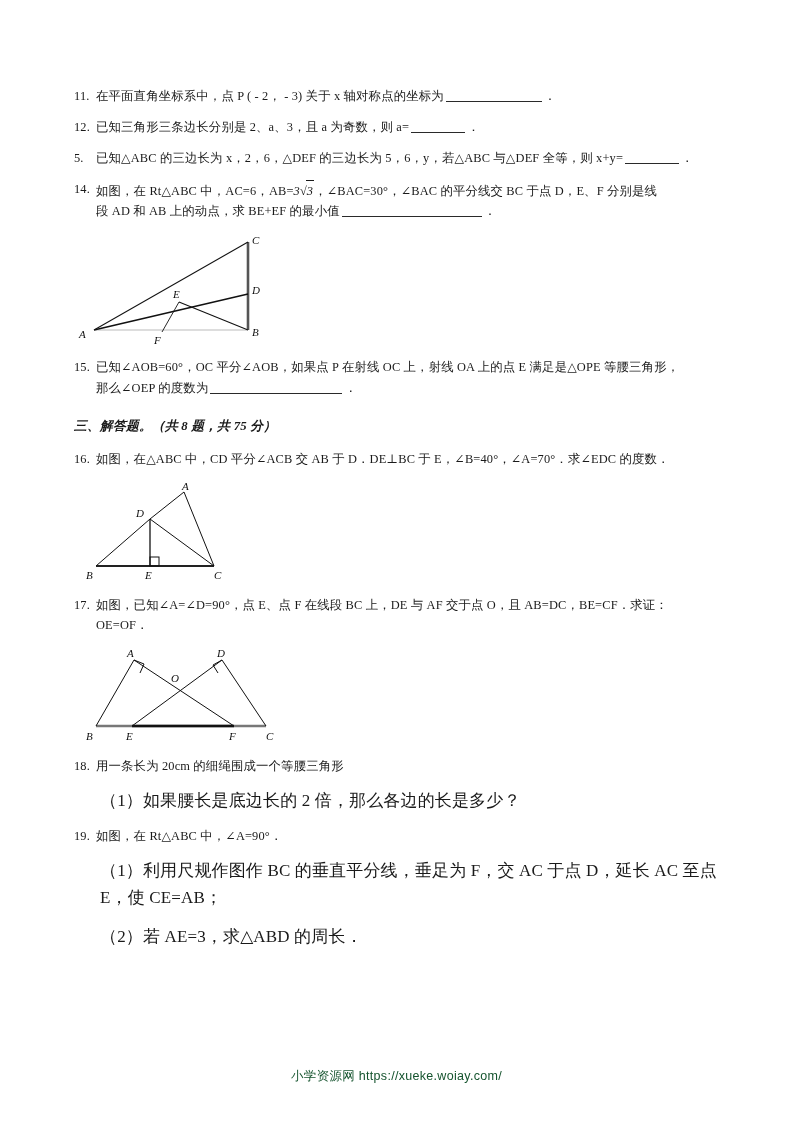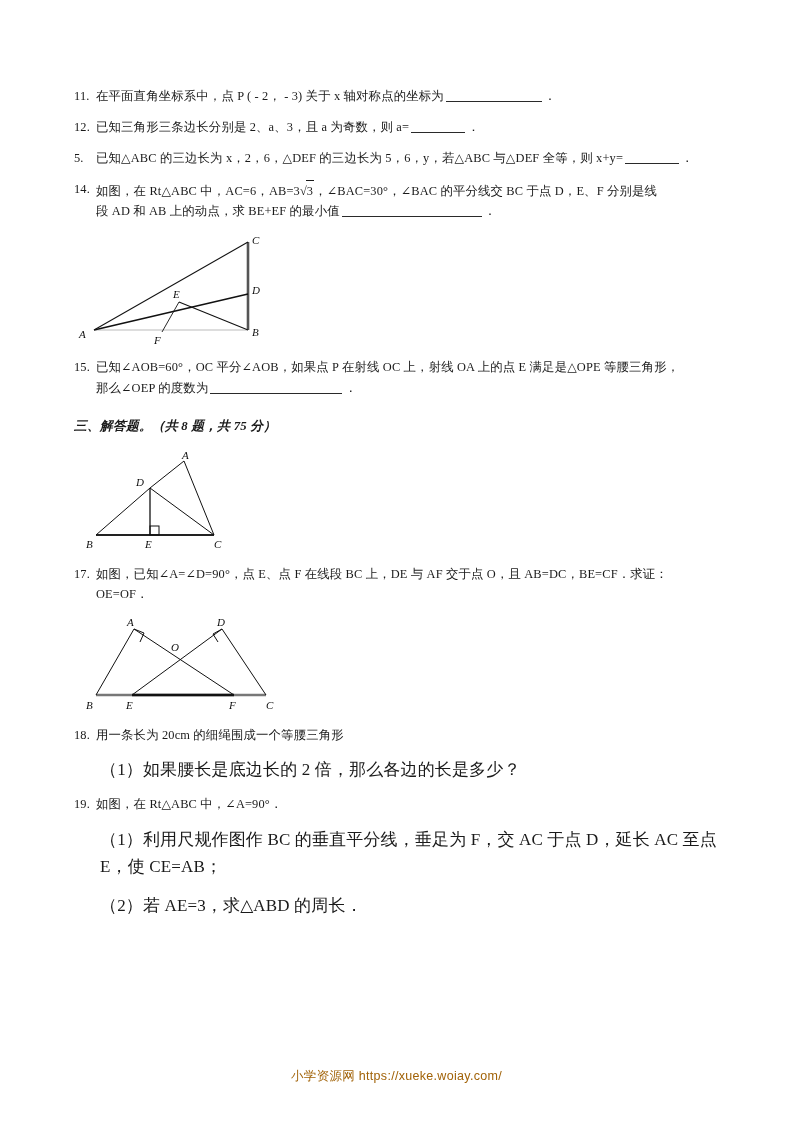--- a/index.html
+++ b/index.html
@@ -62,36 +62,37 @@
     font-style:italic;
   }
   .fig{
     margin:4px 0 10px 0;
     position:relative;
   }
   .sqrt-wrap{
     display:inline-block;
     position:relative;
     padding-top:1px;
+    font-style:italic;
   }
   .sqrt-bar{
     border-top:1px solid #1a1a1a;
     display:inline-block;
     padding:0 1px;
     margin-left:-1px;
   }
   .footer{
     position:absolute;
     left:0;
     top:1068px;
     width:793px;
     text-align:center;
     font-family:"Liberation Sans","DejaVu Sans",sans-serif;
     font-size:12.5px;
-    color:#a16207;
+    color:#14532d;
     letter-spacing:0.3px;
   }
   svg{display:block;}
   svg text{
     font-family:"Liberation Serif","DejaVu Serif",serif;
     font-style:italic;
     fill:#111;
   }
 </style>
 </head>
@@ -146,20 +147,24 @@
       <span class="q-num">15.</span>
       <span class="q-body">
         <span>已知∠AOB=60°，OC 平分∠AOB，如果点 P 在射线 OC 上，射线 OA 上的点 E 满足是△OPE 等腰三角形，</span>
         <br>
         <span>那么∠OEP 的度数为</span><span class="blank bl-xxlong"></span><span>．</span>
       </span>
     </div>
 
     <div class="section-head">三、解答题。（共 8 题，共 75 分）</div>
 
+    <div class="q">
+      <span class="q-num">16.</span>
+      <span class="q-body">如图，在△ABC 中，CD 平分∠ACB 交 AB 于 D．DE⊥BC 于 E，∠B=40°，∠A=70°．求∠EDC 的度数．</span>
+    </div>
 
     <div class="fig">
       <svg width="240" height="105" viewBox="0 0 240 105">
         <line x1="22" y1="86" x2="140" y2="86" stroke="#222" stroke-width="2"></line>
         <line x1="22" y1="86" x2="76" y2="39" stroke="#111" stroke-width="1"></line>
         <line x1="76" y1="39" x2="110" y2="12" stroke="#111" stroke-width="1"></line>
         <line x1="110" y1="12" x2="140" y2="86" stroke="#111" stroke-width="1"></line>
         <line x1="76" y1="39" x2="140" y2="86" stroke="#111" stroke-width="1"></line>
         <line x1="76" y1="39" x2="76" y2="86" stroke="#111" stroke-width="1.3"></line>
         <rect x="76" y="77" width="9" height="9" fill="none" stroke="#111" stroke-width="1"></rect>

